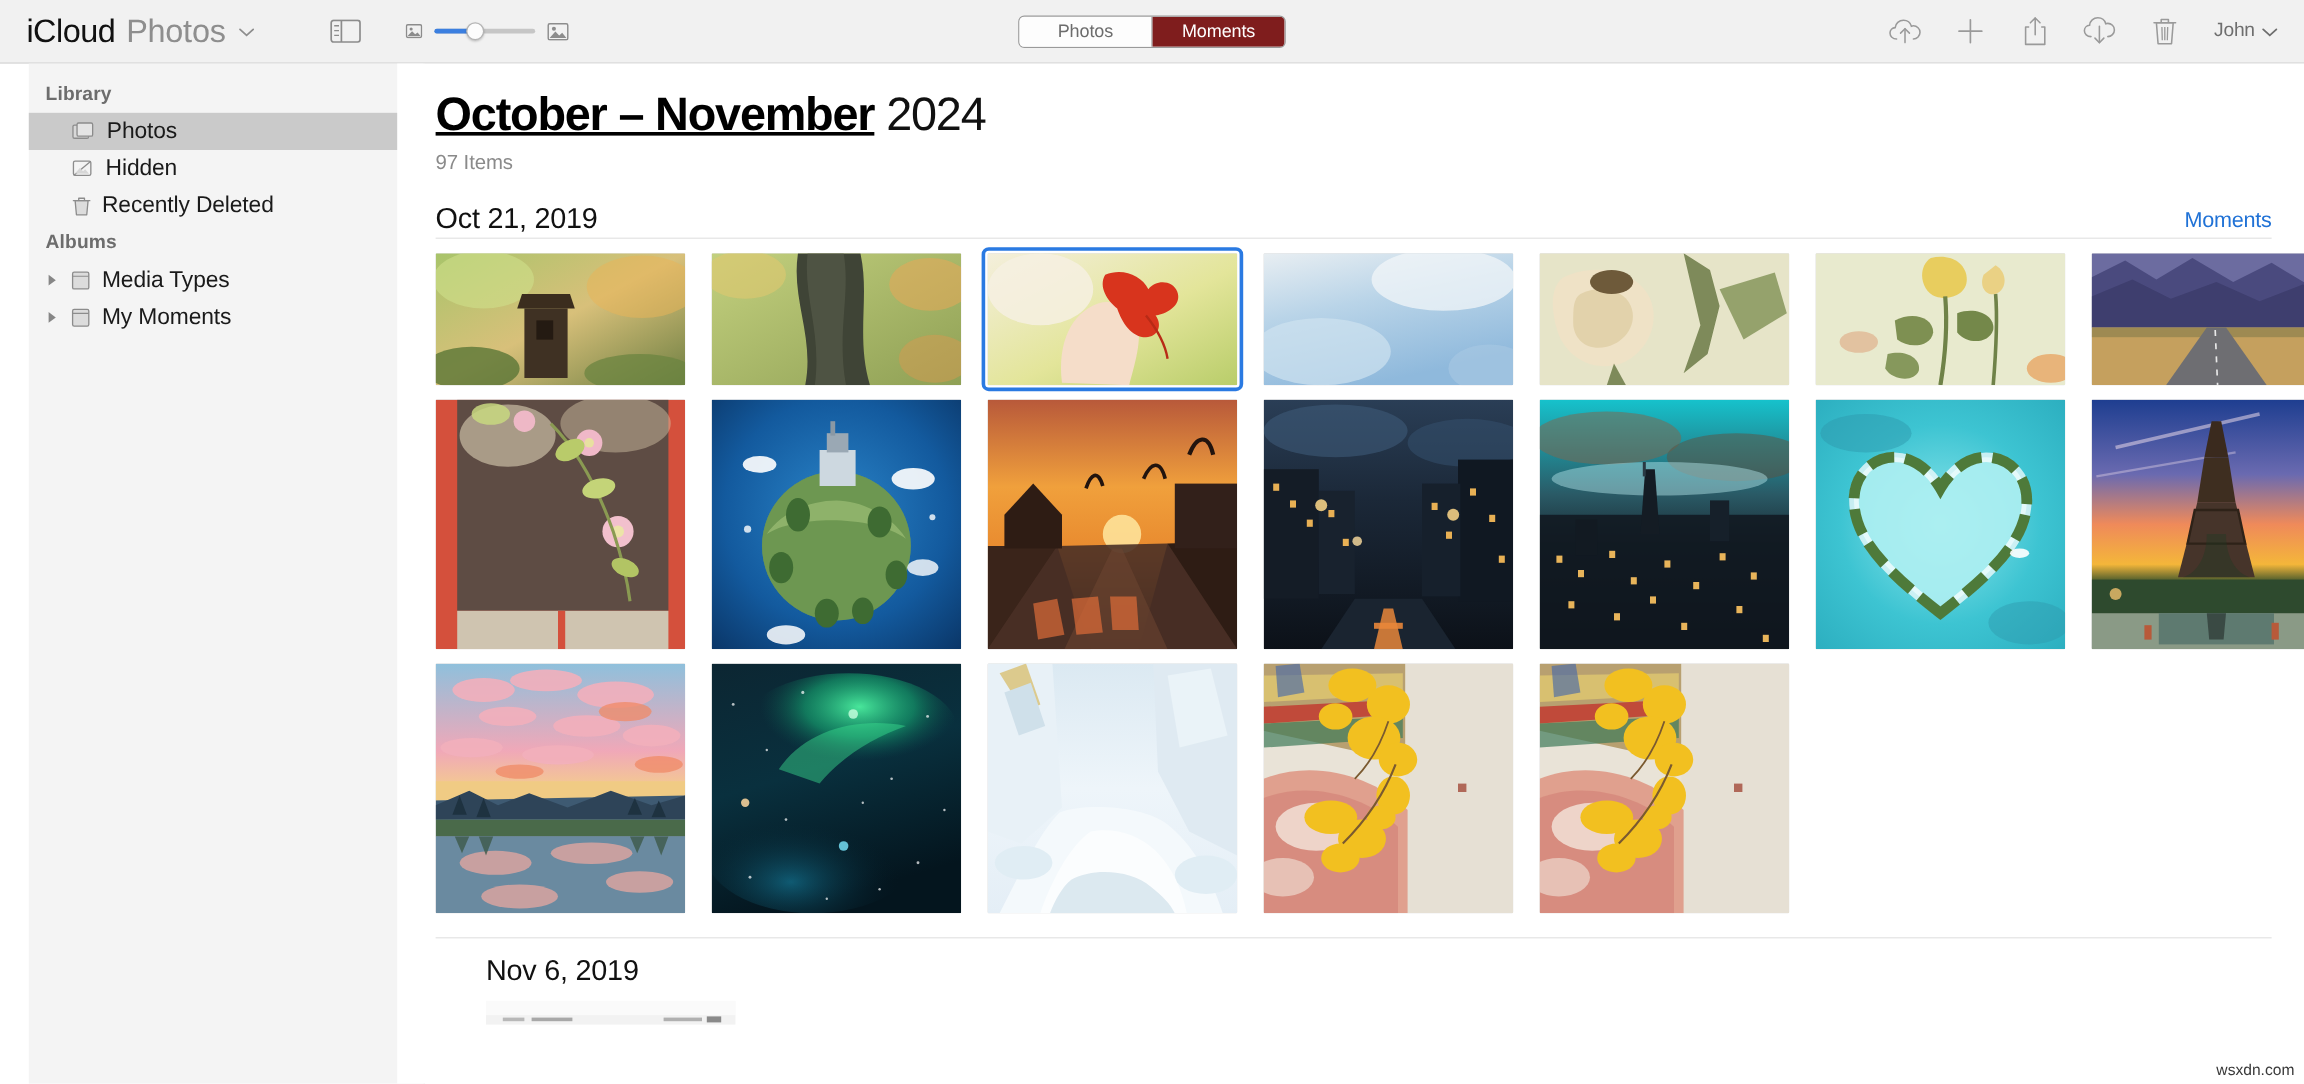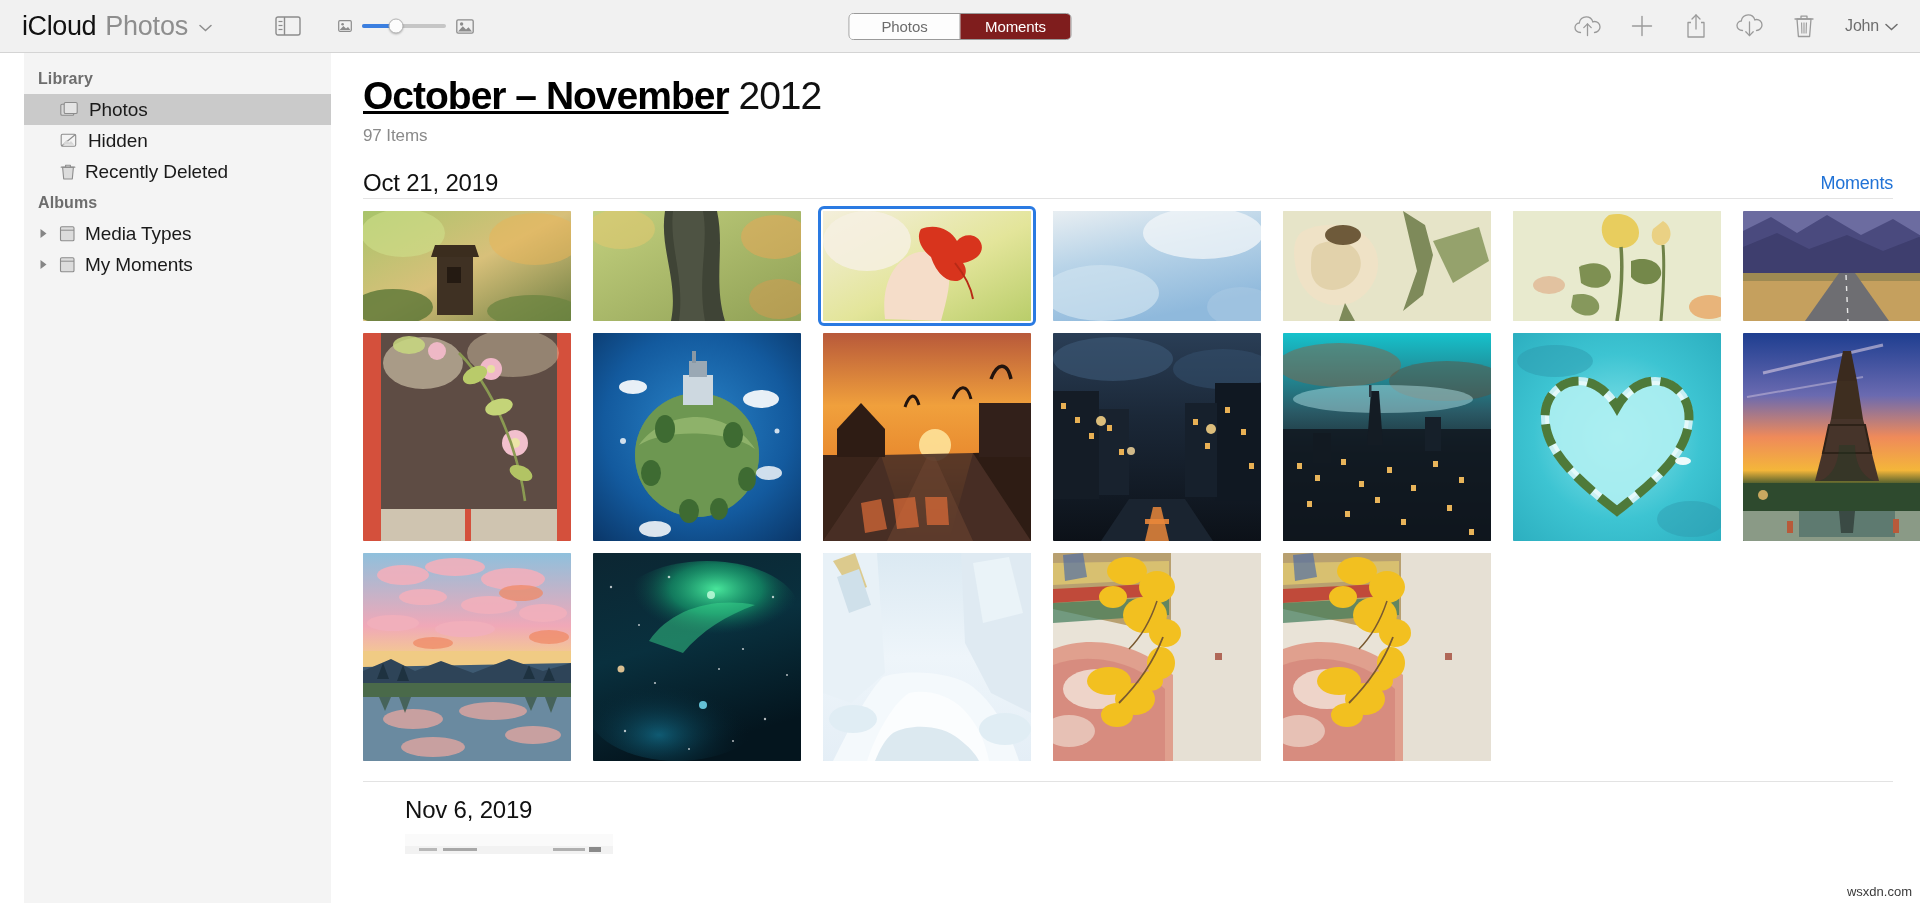--- a/index.html
+++ b/index.html
@@ -374,21 +374,21 @@
     </span>
     <span class="side-item-label">My Moments</span>
   </div>
 </div>
 
 <div class="main">
 
   <div class="page-head">
     <div class="page-title">
       <span class="pt-bold">October – November</span>
-      <span class="pt-year">2012</span>
+      <span class="pt-year">2024</span>
     </div>
     <div class="page-count">97 Items</div>
   </div>
 
   <div class="section">
     <div class="section-head">
       <span class="section-date">Oct 21, 2019</span>
       <span class="section-action">Moments</span>
     </div>
     <div class="section-rule"></div>

